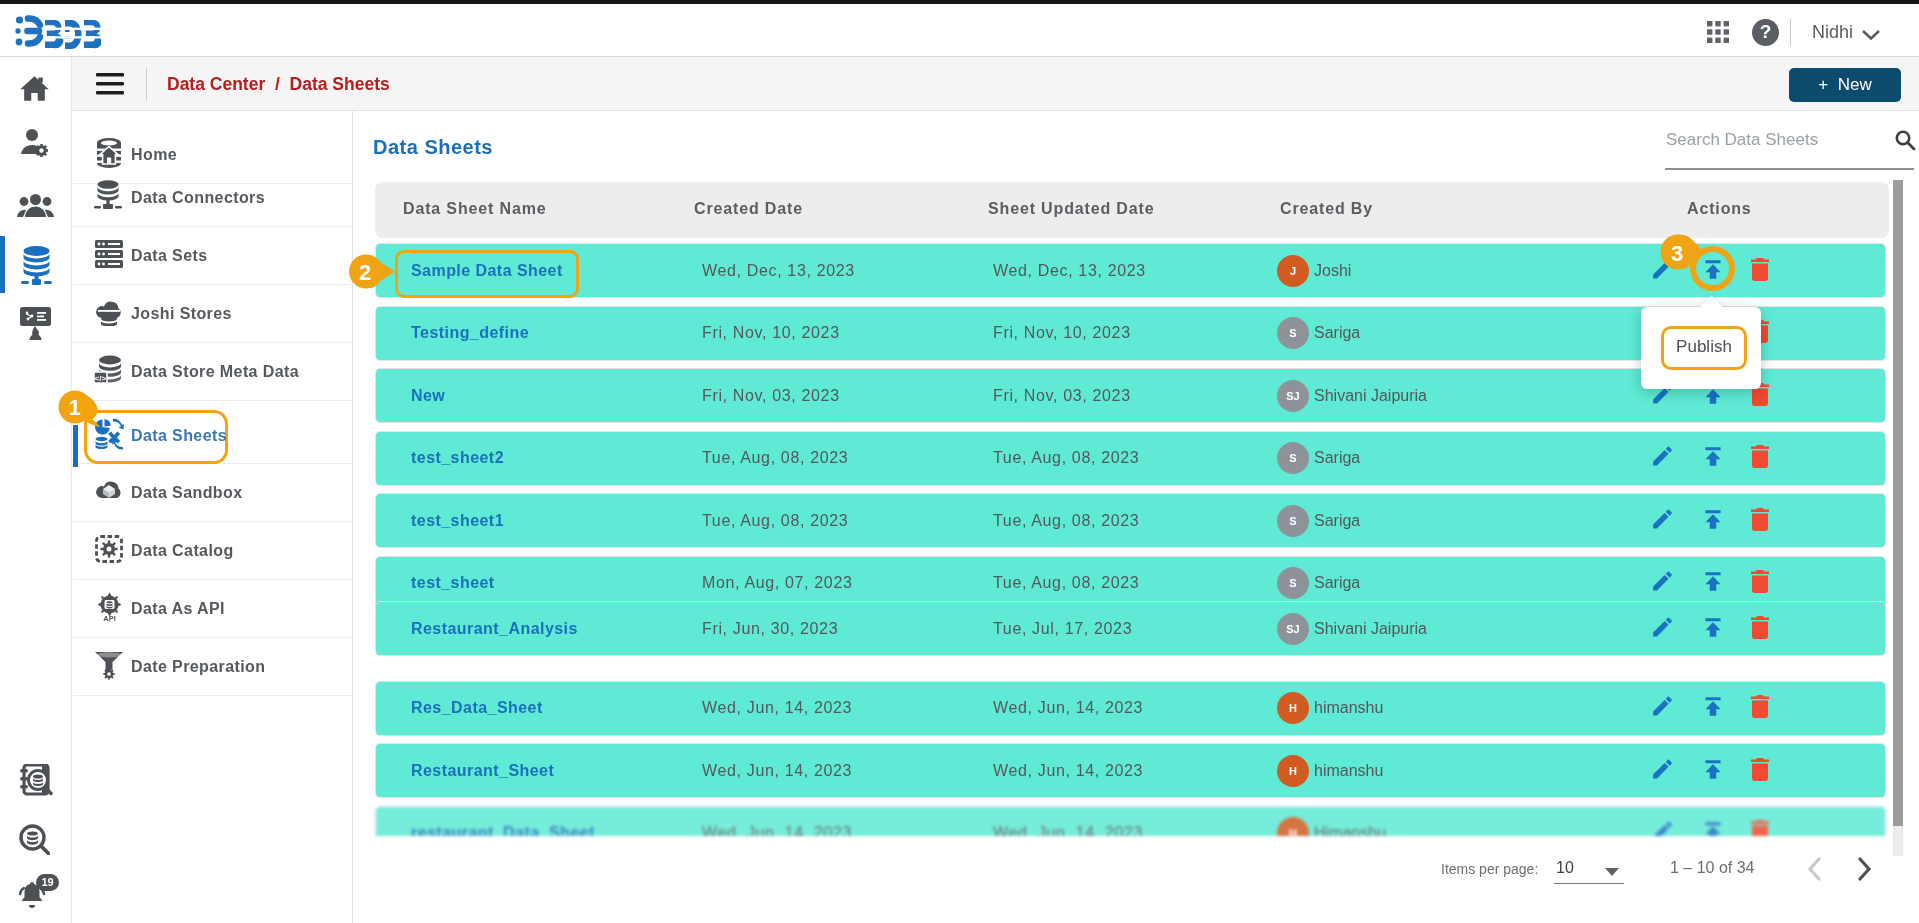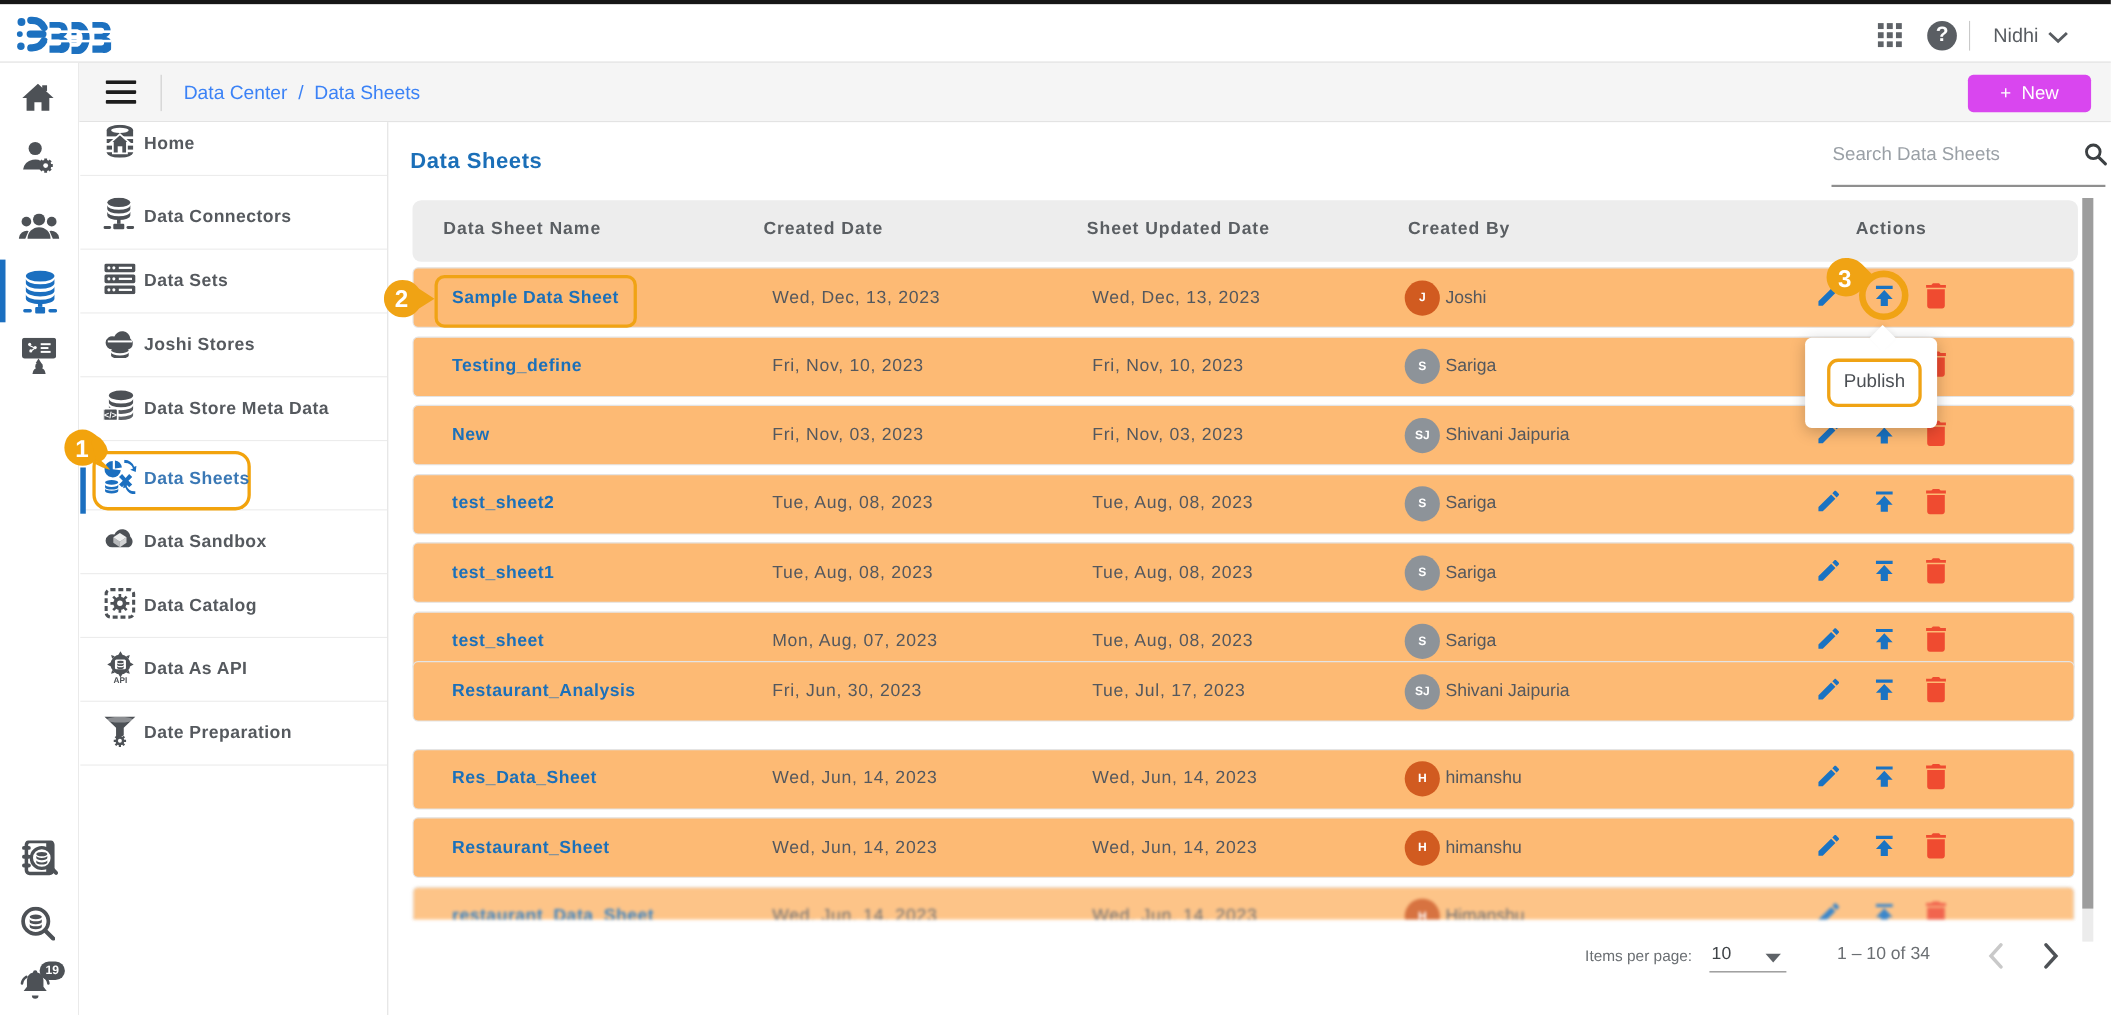--- a/index.html
+++ b/index.html
@@ -50,23 +50,23 @@
       <path d="M2 2 L10 9.5 L18 2"></path>
     </svg></div>
 
 <div class="abs" style="left:72px;top:57px;width:1847px;height:54px;background:#f5f5f5;border-bottom:1px solid #e3e3e3"></div>
 <div class="abs" style="left:96px;top:73px"><svg width="28" height="22" viewBox="0 0 28 22" fill="#1d1d1d">
       <rect x="0" y="0" width="28" height="3.4" rx="1.2"></rect>
       <rect x="0" y="9" width="28" height="3.4" rx="1.2"></rect>
       <rect x="0" y="18" width="28" height="3.4" rx="1.2"></rect>
     </svg></div>
 <div class="abs" style="left:146px;top:68px;width:1px;height:33px;background:#cccccc"></div>
-<div class="abs" style="left:167px;top:74px;font-size:17.5px;color:#3b82f6;font-weight:normal">Data Center&nbsp; /&nbsp; Data Sheets</div>
-
-<div class="abs" style="left:1789px;top:68px;width:112px;height:34px;background:#d946ef;border-radius:5px;color:#fff;font-size:17px;text-align:center;line-height:33px">+&nbsp; New</div>
+<div class="abs" style="left:167px;top:74px;font-size:17.5px;color:#b91c1c;font-weight:bold">Data Center&nbsp; /&nbsp; Data Sheets</div>
+
+<div class="abs" style="left:1789px;top:68px;width:112px;height:34px;background:#0c4a6e;border-radius:5px;color:#fff;font-size:17px;text-align:center;line-height:33px">+&nbsp; New</div>
 
 <div class="abs" style="left:0;top:57px;width:72px;height:866px;background:#fff;border-right:1px solid #e8e8e8"></div>
 
 <div class="abs" style="left:0;top:236px;width:5px;height:57px;background:#1b6fc0"></div>
 
 <div class="abs" style="left:19px;top:76px"><svg width="31" height="25" viewBox="0 0 24 19" fill="#4d5156">
       <path d="M12 0 L23 10 h-3 v9 h-5.5 v-6 h-5 v6 H4 v-9 H1 z"></path>
       <rect x="15" y="1" width="3.4" height="4"></rect>
     </svg></div>
 
@@ -156,21 +156,21 @@
 <path d="M15 22 a3 3 0 0 0 6 0z" fill="#4d5156" transform="translate(0,3)"></path>
 </svg></div>
 <div class="abs" style="left:36px;top:874px;width:23px;height:17px;border-radius:9px;background:#4d5156;color:#fff;font-size:11px;font-weight:bold;text-align:center;line-height:17px">19</div>
 
 <div class="abs" style="left:72px;top:111px;width:281px;height:812px;background:#fff;border-right:1px solid #e2e2e2"></div>
 <style>
 .navitem{position:absolute;left:73px;width:279px;height:58px;border-bottom:1px solid #ececec}
 .navlbl{position:absolute;left:58px;top:50%;transform:translateY(-50%);font-size:16px;font-weight:bold;color:#55595e;letter-spacing:0.4px}
 .navico{position:absolute;left:21px;top:50%;transform:translateY(-50%)}
 </style>
-<div class="navitem" style="top:102px">
+<div class="navitem" style="top:126px">
     <div class="navico"><svg width="30" height="30" viewBox="0 0 30 30">
 <path d="M3 5 a12 5 0 0 1 24 0 v20 a12 5 0 0 1 -24 0 z" fill="#4d5156"></path>
 <ellipse cx="15" cy="5" rx="8" ry="2.4" fill="#fff"></ellipse>
 <rect x="1" y="10.5" width="28" height="2.4" fill="#fff"></rect>
         <rect x="1" y="16.5" width="28" height="2.4" fill="#fff"></rect>
         <rect x="1" y="22.5" width="28" height="2.4" fill="#fff"></rect>
 <path d="M15 8.5 l9 8 h-2.6 v9.5 h-12.8 v-9.5 H6 z" fill="#4d5156" stroke="#fff" stroke-width="1.6"></path>
 <rect x="13" y="19.5" width="4.2" height="6.5" fill="#fff"></rect>
 </svg></div>
     <span class="navlbl">Home</span>
@@ -324,21 +324,21 @@
 <div class="abs" style="left:1666px;top:130px;font-size:17px;color:#9aa0a6">Search Data Sheets</div>
 <div class="abs" style="left:1665px;top:168px;width:249px;height:1.5px;background:#8f8f8f"></div>
 <div class="abs" style="left:1893px;top:128px"><svg width="24" height="24" viewBox="0 0 24 24">
       <circle cx="10" cy="10" r="6.2" fill="none" stroke="#3c4043" stroke-width="2.6"></circle>
       <line x1="14.8" y1="14.8" x2="21" y2="21" stroke="#3c4043" stroke-width="2.8" stroke-linecap="round"></line>
     </svg></div>
 
 <div class="abs" style="left:375px;top:182px;width:1514px;height:56px;background:#ededed;border-radius:8px"></div>
 <style>
 .hc{position:absolute;top:200px;font-size:16px;font-weight:bold;color:#5a5e62;letter-spacing:0.85px}
-.row{position:absolute;left:375px;width:1511px;height:55px;background:#fdba74;border:1px solid #e4e4e4;border-radius:5px}
+.row{position:absolute;left:375px;width:1511px;height:55px;background:#5eead4;border:1px solid #e4e4e4;border-radius:5px}
 .nm{position:absolute;left:35px;top:50%;transform:translateY(-50%);font-size:16px;font-weight:bold;color:#1b70ba;letter-spacing:0.45px}
 .d1{position:absolute;left:326px;top:50%;transform:translateY(-50%);font-size:16px;color:#54585e;letter-spacing:0.65px}
 .d2{position:absolute;left:617px;top:50%;transform:translateY(-50%);font-size:16px;color:#54585e;letter-spacing:0.65px}
 .av{position:absolute;left:901px;top:50%;transform:translateY(-50%);width:32px;height:32px;border-radius:50%;color:#fff;font-size:11px;font-weight:bold;text-align:center;line-height:32px}
 .cb{position:absolute;left:938px;top:50%;transform:translateY(-50%);font-size:16px;color:#54585e}
 .aico{position:absolute;top:50%;transform:translateY(-50%)}
 .avo{background:#d15b20}.avg{background:#8d9399}
 </style>
 <div class="hc" style="left:403px">Data Sheet Name</div>
 <div class="hc" style="left:694px">Created Date</div>

